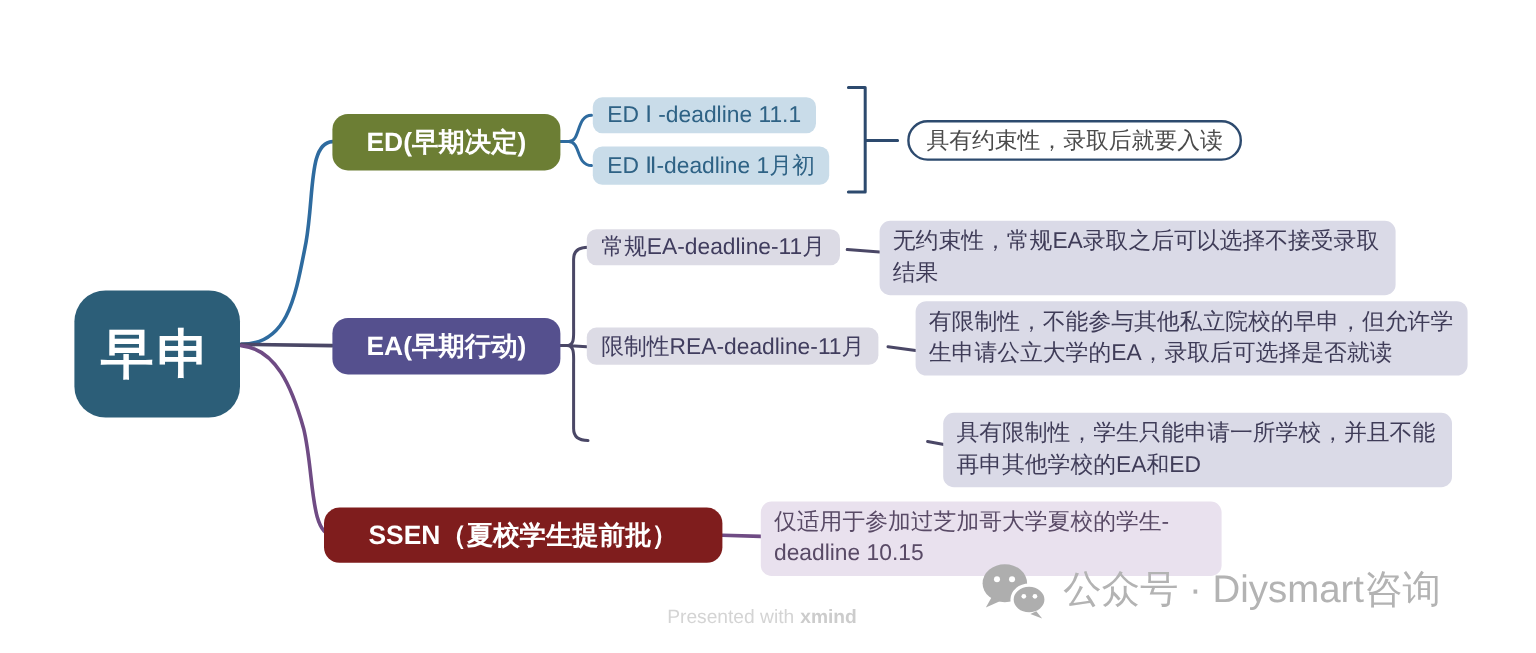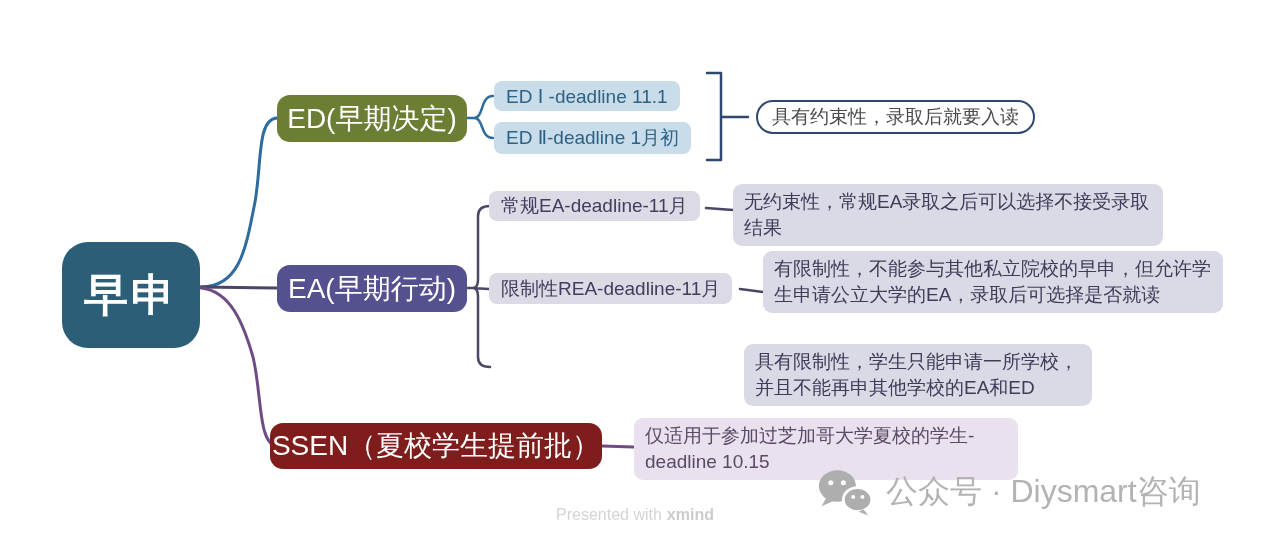--- a/index.html
+++ b/index.html
@@ -8,21 +8,21 @@
     font-family:"Liberation Sans","DejaVu Sans",sans-serif;
   }
   svg.wires{position:absolute;left:0;top:0;width:1280px;height:544px;pointer-events:none;}
 
   .node{position:absolute;display:flex;align-items:center;justify-content:center;
         box-sizing:border-box;white-space:nowrap;}
 
   .root{left:62px;top:242px;width:138px;height:106px;background:#2c5e78;border-radius:26px;
         color:#ffffff;font-size:44px;font-weight:700;letter-spacing:3px;}
 
-  .branch{height:47px;border-radius:13px;color:#ffffff;font-size:28px;font-weight:400;}
+  .branch{height:47px;border-radius:13px;color:#ffffff;font-size:22px;font-weight:700;}
   .branch-ed{left:277px;top:95px;width:190px;background:#6c7e34;}
   .branch-ea{left:277px;top:265px;width:190px;background:#55508e;}
   .branch-ssen{left:270px;top:423px;width:332px;height:46px;background:#7f1d1d;}
 
   .child{border-radius:8px;font-size:19px;font-weight:500;padding:0 12px;}
   .ed-child{background:#c9dce9;color:#2e6285;}
   .ed-child1{left:494px;top:81px;height:30px;}
   .ed-child2{left:494px;top:122px;height:32px;}
 
   .ea-child{background:#dcdbe5;color:#403d5e;}
@@ -30,21 +30,21 @@
   .ea-child2{left:489px;top:273px;height:31px;}
   .ea-child3{left:489px;top:352px;height:31px;}
 
   .callout{left:756px;top:100px;height:34px;background:#ffffff;border:2.5px solid #2d4a6e;
            border-radius:17px;color:#4b4b4b;font-size:19px;font-weight:500;padding:0 14px;}
 
   .note{position:absolute;box-sizing:border-box;background:#dadae7;border-radius:9px;
         color:#3f3c58;font-size:19px;font-weight:500;line-height:26px;padding:5px 11px;}
   .note-ea1{left:733px;top:184px;width:430px;}
   .note-ea2{left:763px;top:251px;width:460px;}
-  .note-ea3{left:744px;top:344px;width:348px;}
+  .note-ea3{left:786px;top:344px;width:424px;}
   .note-ssen{left:634px;top:418px;width:384px;background:#e9e1ee;color:#594a66;}
 
   .footer{position:absolute;left:556px;top:506px;font-size:16px;color:#d4d4d4;}
   .footer b{color:#cccccc;font-weight:700;margin-left:5px;}
 
   .watermark{position:absolute;left:816px;top:468px;display:flex;align-items:center;gap:12px;
              color:#b3b3b3;font-size:32px;font-weight:500;white-space:nowrap;}
   .watermark .wx{width:58px;height:48px;flex:0 0 auto;}
 </style>
 </head>

